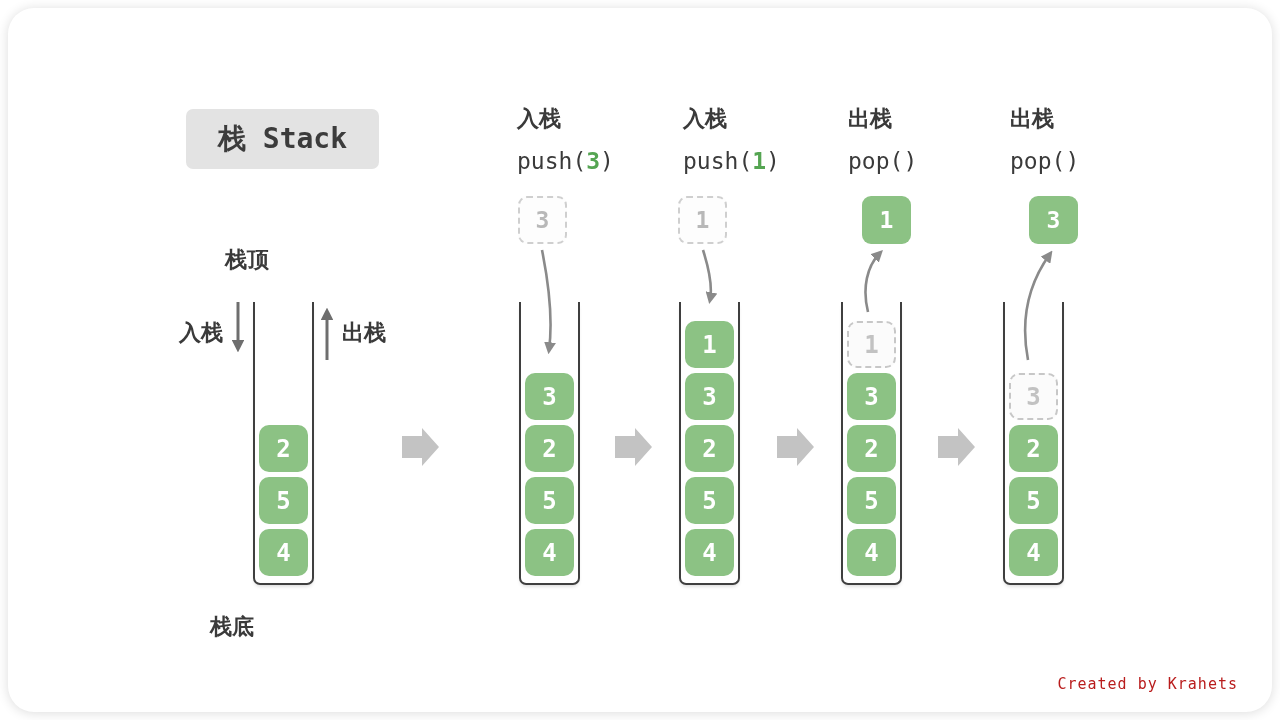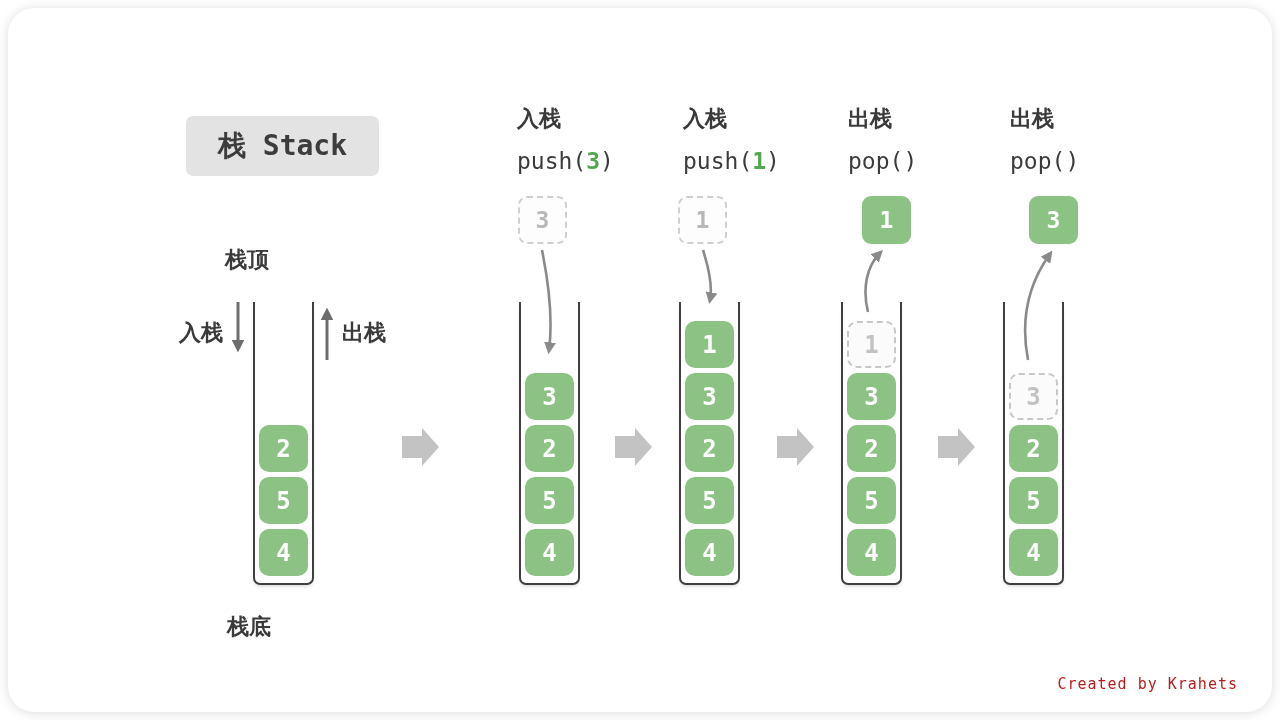--- a/index.html
+++ b/index.html
@@ -1,21 +1,21 @@
 <!DOCTYPE html>
 <html style="--green: #8cc284; --codegreen: #55a552;"><head>
 <meta charset="utf-8">
 <style>
   html,body{margin:0;padding:0;background:#ffffff;width:1280px;height:720px;overflow:hidden;
     font-family:"Liberation Sans","DejaVu Sans",sans-serif;}
   .card{position:absolute;left:8px;top:8px;right:8px;bottom:8px;background:#ffffff;
     border-radius:26px;box-shadow:0 1px 12px rgba(0,0,0,.14);}
   .stage{position:absolute;left:0;top:0;width:1280px;height:720px;}
 
-  .title-box{position:absolute;left:186px;top:116px;width:193px;height:60px;background:#e3e3e3;
+  .title-box{position:absolute;left:186px;top:109px;width:193px;height:60px;background:#e3e3e3;
     border-radius:7px;display:flex;align-items:center;justify-content:center;
     font-family:"DejaVu Sans Mono","Liberation Mono",monospace;font-size:28px;font-weight:700;color:#3c3c3c;}
 
   .zh-label{position:absolute;font-size:22px;font-weight:700;color:#3a3a3a;white-space:nowrap;}
   .centered{width:120px;text-align:left;}
 
   .container{position:absolute;top:302px;width:61px;height:283px;box-sizing:border-box;
     border-left:2px solid #3f3f3f;border-right:2px solid #3f3f3f;border-bottom:2px solid #3f3f3f;
     border-radius:0 0 7px 7px;display:flex;flex-direction:column;justify-content:flex-end;
     align-items:center;gap:5px;padding-bottom:7px;box-shadow:0 3px 4px -2px rgba(0,0,0,.18);}
@@ -46,21 +46,21 @@
 </head>
 <body>
 
 <div class="card"></div>
 
 <div class="stage">
 
   <div class="title-box">栈 Stack</div>
 
   <div class="zh-label centered" style="left:225px;top:245px;">栈顶</div>
-  <div class="zh-label centered" style="left:227px;top:612px;font-family:Liberation Serif, serif;">栈底</div>
+  <div class="zh-label centered" style="left:210px;top:612px;font-family:Liberation Serif, serif;">栈底</div>
   <div class="zh-label" style="left:179px;top:318px;">入栈</div>
   <div class="zh-label" style="left:342px;top:318px;">出栈</div>
 
   <div id="ops-layer">
       <div class="op" style="left: 517px;">
         <div class="op-zh">入栈</div>
         <div class="op-code"><span>push(</span><span class="arg">3</span><span>)</span></div>
       </div>
       <div class="op" style="left: 683px;">
         <div class="op-zh">入栈</div>

